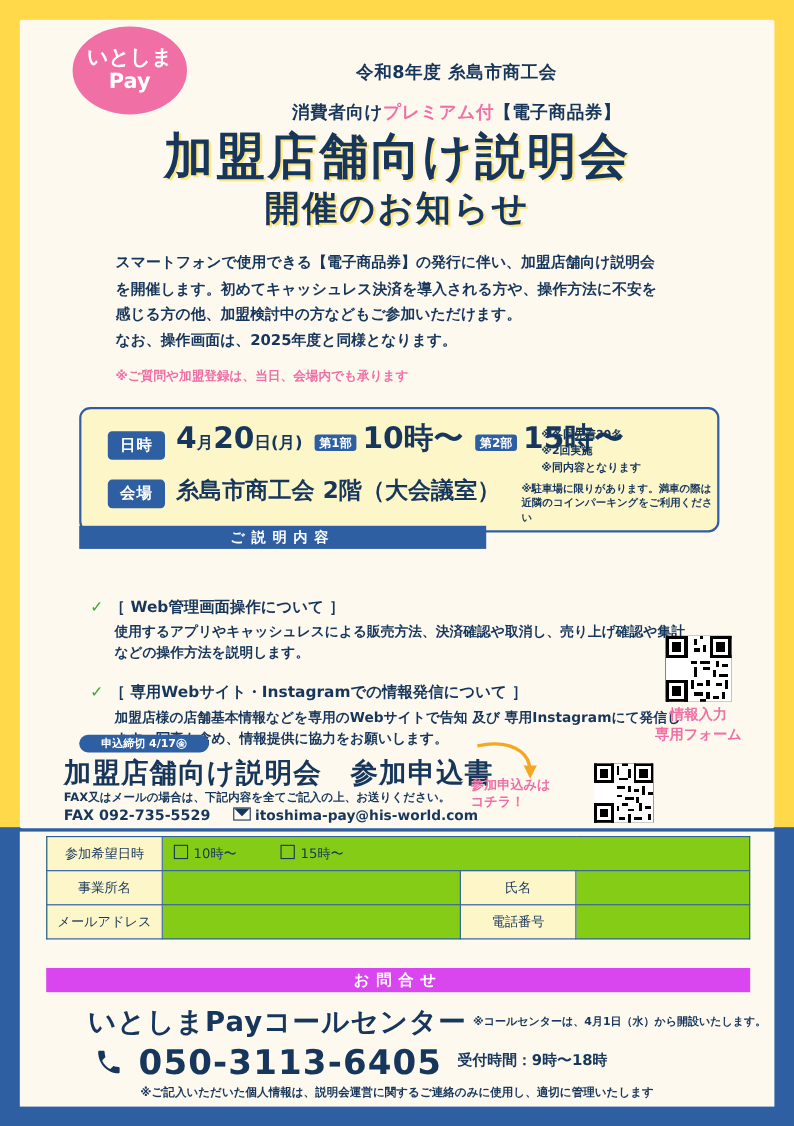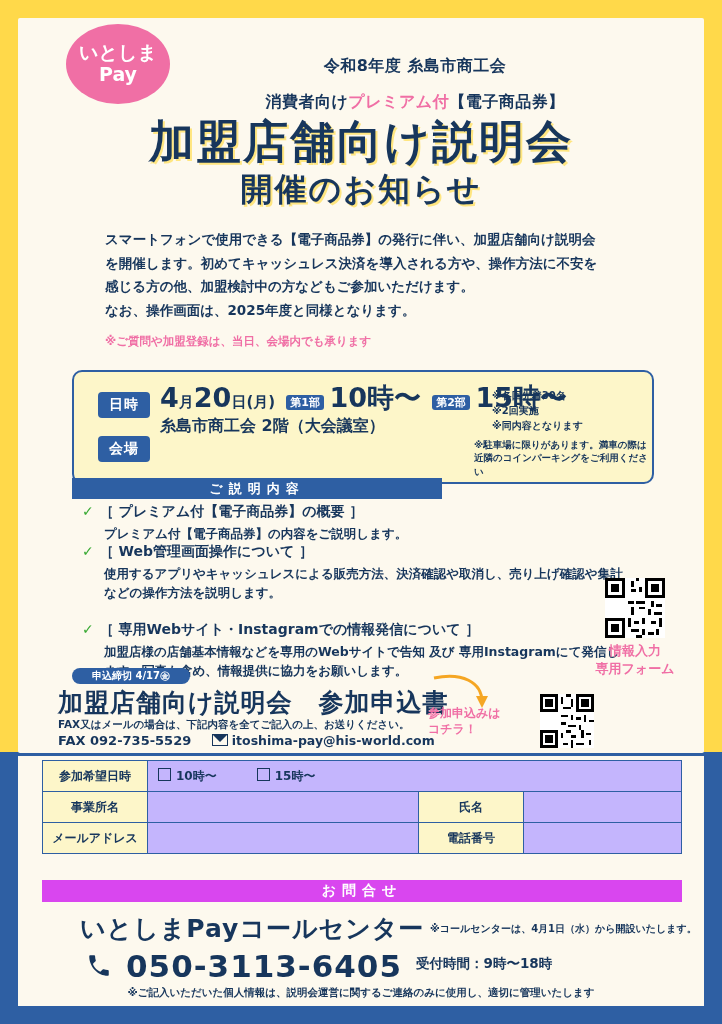--- a/index.html
+++ b/index.html
@@ -59,21 +59,21 @@
   .tagbox{
     position:absolute;width:52px;height:26px;background:#2e5fa3;color:#fff;border-radius:4px;
     font-size:14px;font-weight:bold;display:flex;align-items:center;justify-content:center;letter-spacing:1px;
   }
   .tag-date{left:24px;top:20px;}
   .tag-place{left:24px;top:64px;}
   .date-line{position:absolute;left:86px;top:8px;color:#17365c;font-weight:bold;white-space:nowrap;}
   .date-line .big{font-size:27px;}
   .date-line .mid{font-size:15px;}
   .date-line .sm{font-size:11px;background:#2e5fa3;color:#fff;padding:1px 4px;border-radius:3px;vertical-align:middle;}
-  .place-line{position:absolute;left:86px;top:44px;font-size:16px;font-weight:bold;color:#17365c;white-space:nowrap;}
+  .place-line{position:absolute;left:86px;top:60px;font-size:21px;font-weight:bold;color:#17365c;white-space:nowrap;}
   .note-right{position:absolute;left:418px;top:16px;font-size:10px;line-height:1.5;color:#17365c;font-weight:bold;}
   .note-park{position:absolute;left:400px;top:66px;width:175px;font-size:9.5px;line-height:1.4;color:#17365c;font-weight:bold;}
 
   
   .sec-head{
     position:absolute;left:72px;top:478px;width:370px;height:21px;background:#2e5fa3;color:#fff;
     font-size:13px;font-weight:bold;display:flex;align-items:center;justify-content:center;letter-spacing:6px;
   }
   .item{position:absolute;left:82px;width:545px;color:#17365c;}
   .item .ttl{font-size:14px;font-weight:bold;}
@@ -99,21 +99,21 @@
   .fax-line .mail{margin-left:16px;font-size:12.5px;}
   .envelope{display:inline-block;width:14px;height:10px;border:1.5px solid #17365c;position:relative;vertical-align:-1px;margin-right:4px;}
   .envelope:before{content:"";position:absolute;left:0;top:0;width:0;height:0;border-left:7px solid transparent;border-right:7px solid transparent;border-top:7px solid #17365c;}
   .apply-here{position:absolute;left:428px;top:705px;font-size:12px;color:#f06fa5;font-weight:bold;line-height:1.35;}
   .arrow-curve{position:absolute;left:432px;top:672px;width:60px;height:40px;}
   .qr-box2{position:absolute;left:540px;top:694px;width:54px;height:54px;background:#111;}
 
   
   .ftable{
     position:absolute;left:42px;top:760px;width:640px;border-collapse:collapse;
-    font-size:12px;color:#17365c;font-weight:bold;background:#c4b5fd;
+    font-size:12px;color:#17365c;font-weight:normal;background:#84cc16;
   }
   .ftable td{border:1px solid #2e5fa3;height:30px;padding:0 10px;}
   .ftable td.lbl{background:#fdf6c9;width:104px;text-align:center;padding:0;}
   .chkline{display:flex;align-items:center;gap:40px;font-size:12px;}
   .sqbox{display:inline-block;width:11px;height:11px;border:1.3px solid #17365c;margin-right:5px;vertical-align:-1px;}
 
   
   .contact-head{
     position:absolute;left:42px;top:880px;width:640px;height:22px;background:#d946ef;color:#fff;
     font-size:14px;font-weight:bold;display:flex;align-items:center;justify-content:center;letter-spacing:6px;
@@ -174,24 +174,20 @@
       <div>※2回実施</div>
       <div>※同内容となります</div>
     </div>
 
     <div class="place-line">糸島市商工会 2階（大会議室）</div>
     <div class="note-park">※駐車場に限りがあります。満車の際は近隣のコインパーキングをご利用ください</div>
   </div>
 
   <div class="sec-head">ご説明内容</div>
 
-  <div class="item i1">
-    <div class="ttl"><span class="chk">✓</span><span>［ プレミアム付【電子商品券】の概要 ］</span></div>
-    <div class="body">プレミアム付【電子商品券】の内容をご説明します。</div>
-  </div>
 
   <div class="item i2">
     <div class="ttl"><span class="chk">✓</span><span>［ Web管理画面操作について ］</span></div>
     <div class="body">使用するアプリやキャッシュレスによる販売方法、決済確認や取消し、売り上げ確認や集計などの操作方法を説明します。</div>
   </div>
 
   <div class="item i3">
     <div class="ttl"><span class="chk">✓</span><span>［ 専用Webサイト・Instagramでの情報発信について ］</span></div>
     <div class="body">加盟店様の店舗基本情報などを専用のWebサイトで告知 及び 専用Instagramにて発信します。写真も含め、情報提供に協力をお願いします。</div>
   </div>

